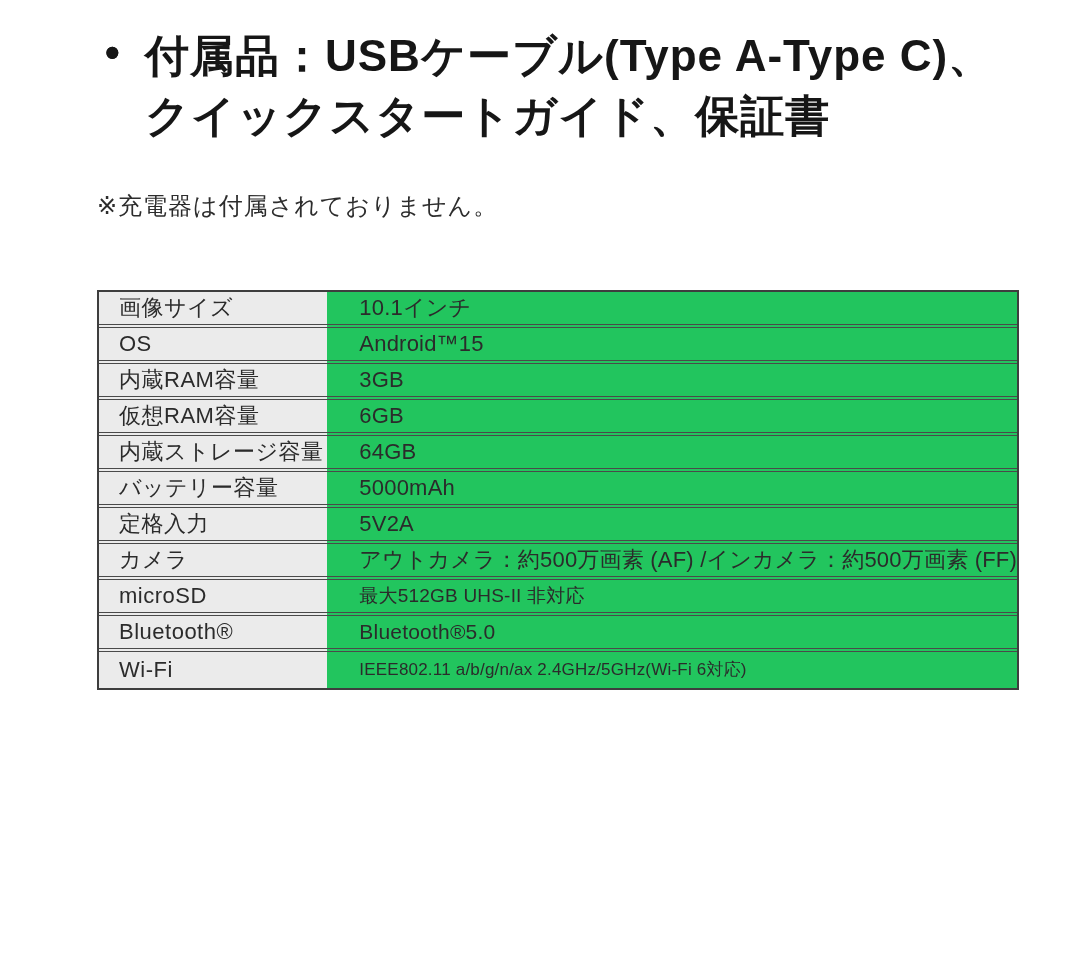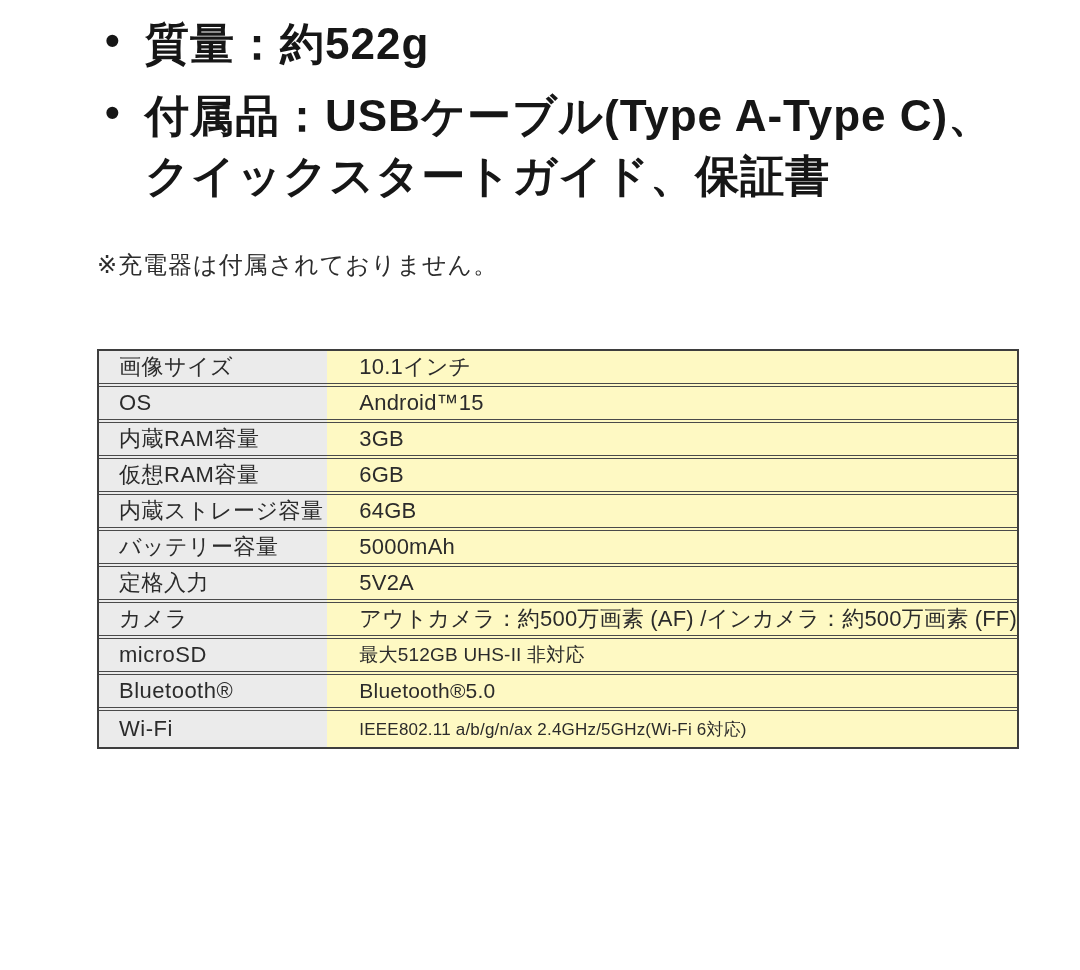--- a/index.html
+++ b/index.html
@@ -43,21 +43,21 @@
     letter-spacing: 1px;
   }
 
   
   table.spec {
     margin-top: 68px;
     width: 922px;
     border-collapse: separate;
     border-spacing: 0;
     border: 2px solid #3e3e3e;
-    background: #fef9c3;
+    background: #22c55e;
   }
   table.spec td {
     height: 36px;
     vertical-align: middle;
     border-bottom: 4px double #4a4a4a;
     font-size: 22px;
     color: #2b2b2b;
     white-space: nowrap;
   }
   table.spec tr:last-child td { border-bottom: none; margin-left: 20px; }
@@ -78,21 +78,20 @@
   table.spec tr:nth-child(13) td.value { font-size: 21px; }
 </style>
 </head>
 <body>
 
 <div class="content">
 
   <ul class="bullets">
     <li>
       <span class="bullet">•</span>
-      <span>質量：約522g</span>
     </li>
     <li>
       <span class="bullet">•</span>
       <span>付属品：USBケーブル(Type A-Type C)、クイックスタートガイド、保証書</span>
     </li>
   </ul>
 
   <div class="note">※充電器は付属されておりません。</div>
 
   <table class="spec">

